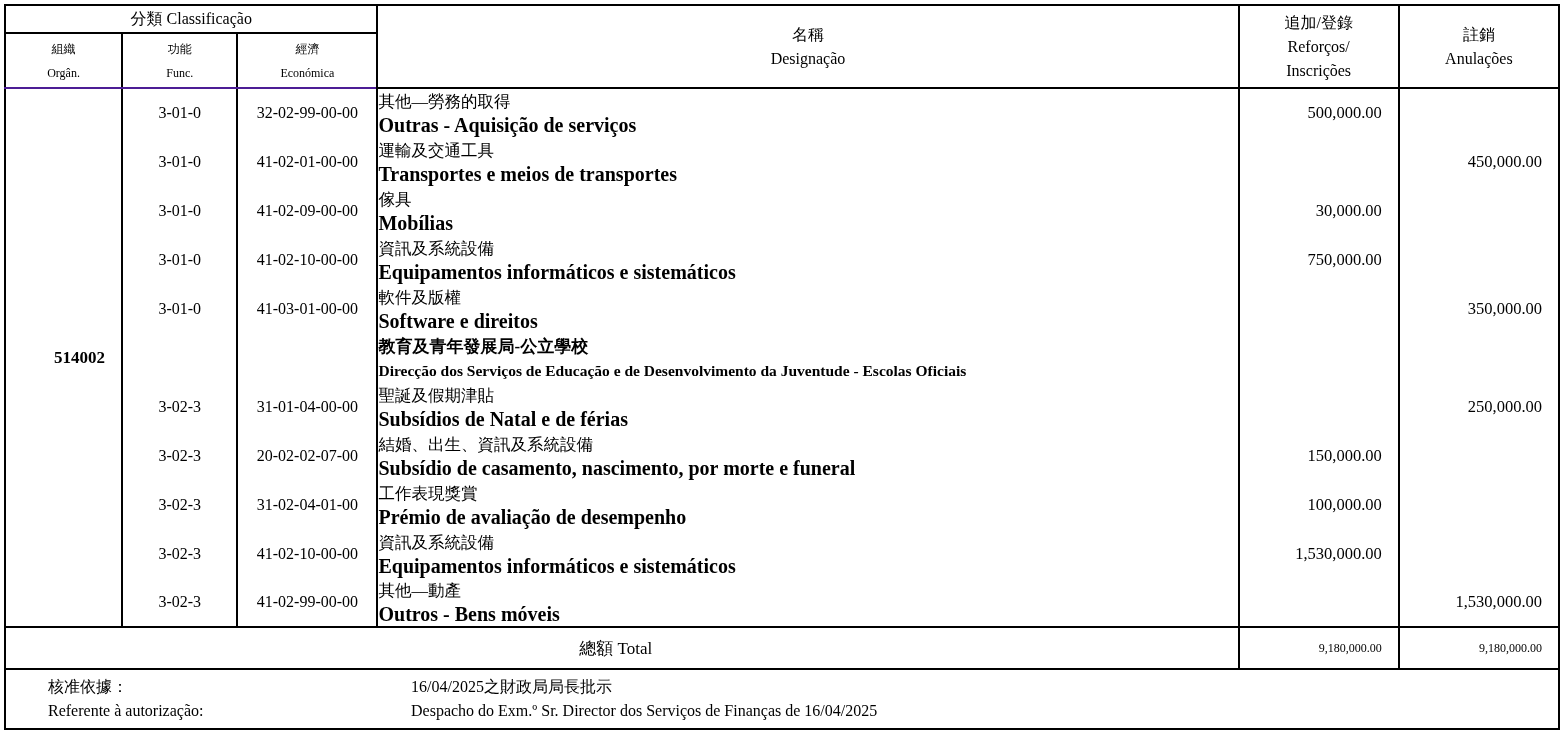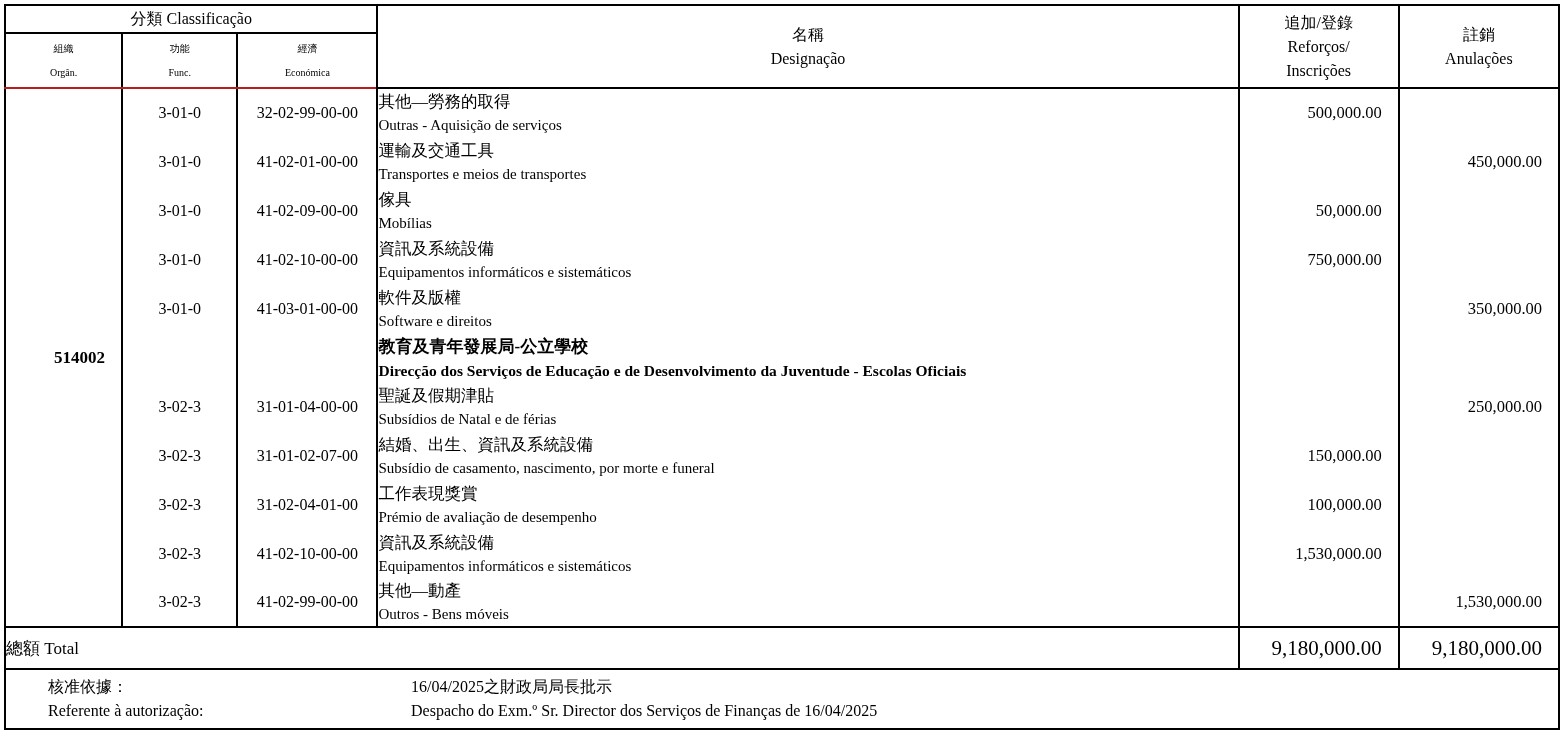--- a/index.html
+++ b/index.html
@@ -28,45 +28,45 @@
     margin: 0;
     font-weight: normal;
     vertical-align: middle;
     overflow: hidden;
   }
   
   .vline { border-left: 2px solid #000; }
 
   
   th.class-span { border-bottom: 2px solid #000; height: 26px; text-align: center; font-size: 16px; margin-top: 31px; }
-  tr.subhead th { border-bottom: 2px solid #b91c1c; height: 53px; text-align: center; font-size: 10px; line-height: 24px; }
+  tr.subhead th { border-bottom: 2px solid #4c1d95; height: 53px; text-align: center; font-size: 12px; line-height: 24px; }
   th.tallhead { border-bottom: 2px solid #000; text-align: center; font-size: 16px; line-height: 24px; }
 
   
   tr.brow { height: 49px; }
   td.orgcell {
     text-align: center;
     font-weight: bold;
     font-size: 17px;
     vertical-align: middle;
     padding-left: 32px;
   }
   td.code { text-align: center; font-size: 16px; }
   td.desig { text-align: left; }
   td.desig .zh { font-size: 16.5px; line-height: 25px; }
-  td.desig .pt { font-size: 15px; line-height: 23px; }
+  td.desig .pt { font-size: 20px; line-height: 23px; font-weight: bold; }
   tr.section td.desig .zh { font-weight: bold; font-size: 17px; }
   tr.section td.desig .pt { font-weight: bold; font-size: 15.5px; }
   td.amount { text-align: right; padding-right: 16px; font-size: 16.5px; }
 
   
   tr.totalrow { height: 42px; }
   tr.totalrow td { border-top: 2px solid #000; border-bottom: 2px solid #000; }
-  td.total-label { text-align: left; padding-right: 12px; font-size: 17px; }
-  tr.totalrow td.amount { font-size: 21px; border-radius: 11px; }
+  td.total-label { text-align: center; padding-right: 12px; font-size: 17px; }
+  tr.totalrow td.amount { font-size: 12px; border-radius: 11px; }
 
   
   tr.footrow { height: 60px; }
   tr.footrow td { vertical-align: top; }
   .foot-flex { display: flex; align-items: flex-start; padding-top: 5px; margin-left: 37px; }
   .foot-left { width: 368px; padding-left: 5px; box-sizing: border-box; }
   .foot-right { flex: 1; }
   .foot-line { font-size: 16px; line-height: 24px; }
 </style>
 </head>
@@ -138,21 +138,21 @@
       <td class="amount vline">450,000.00</td>
     </tr>
 
     <tr class="brow">
       <td class="code vline">3-01-0</td>
       <td class="code vline">41-02-09-00-00</td>
       <td class="desig vline">
         <div class="zh">傢具</div>
         <div class="pt">Mobílias</div>
       </td>
-      <td class="amount vline">50,000.00</td>
+      <td class="amount vline">30,000.00</td>
       <td class="amount vline"></td>
     </tr>
 
     <tr class="brow">
       <td class="code vline">3-01-0</td>
       <td class="code vline">41-02-10-00-00</td>
       <td class="desig vline">
         <div class="zh">資訊及系統設備</div>
         <div class="pt">Equipamentos informáticos e sistemáticos</div>
       </td>
@@ -188,21 +188,21 @@
       <td class="desig vline">
         <div class="zh">聖誕及假期津貼</div>
         <div class="pt">Subsídios de Natal e de férias</div>
       </td>
       <td class="amount vline"></td>
       <td class="amount vline">250,000.00</td>
     </tr>
 
     <tr class="brow">
       <td class="code vline">3-02-3</td>
-      <td class="code vline">31-01-02-07-00</td>
+      <td class="code vline">20-02-02-07-00</td>
       <td class="desig vline">
         <div class="zh">結婚、出生、資訊及系統設備</div>
         <div class="pt">Subsídio de casamento, nascimento, por morte e funeral</div>
       </td>
       <td class="amount vline">150,000.00</td>
       <td class="amount vline"></td>
     </tr>
 
     <tr class="brow">
       <td class="code vline">3-02-3</td>

